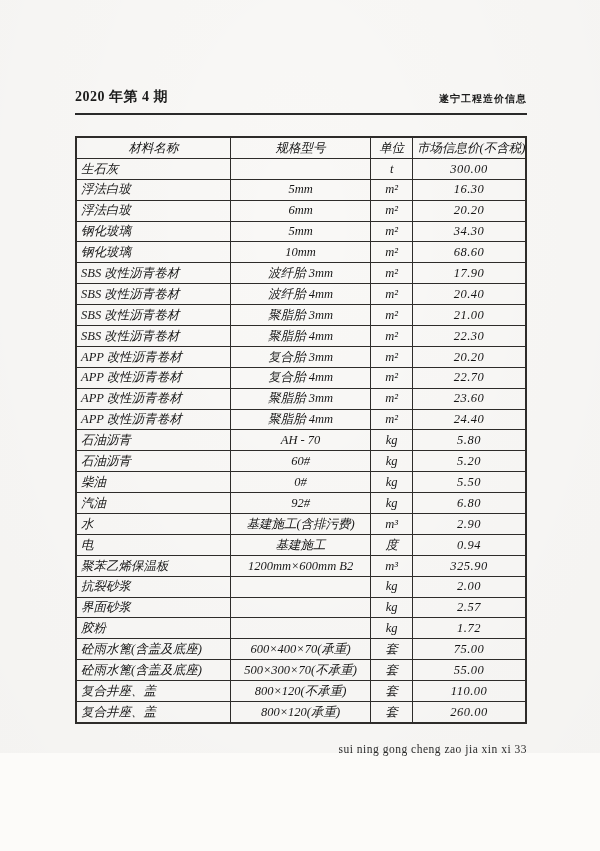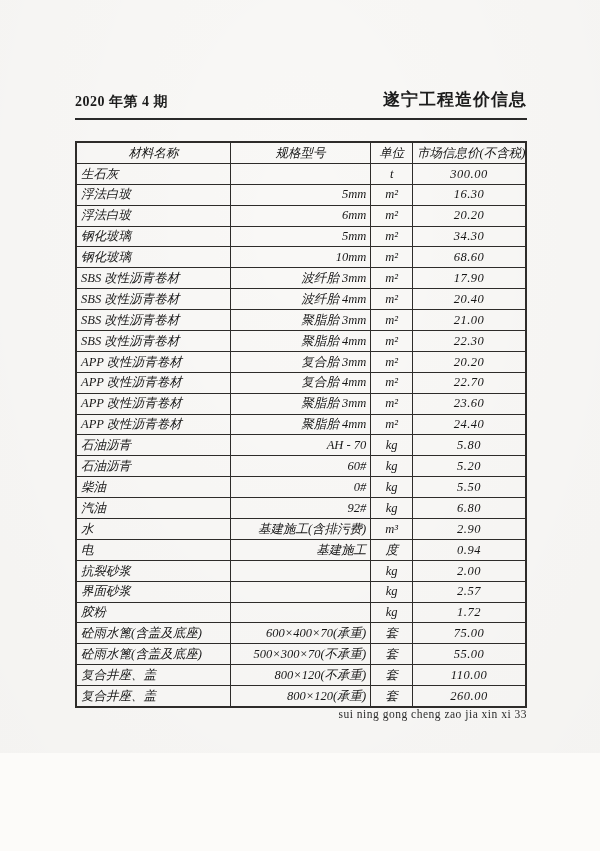--- a/index.html
+++ b/index.html
@@ -30,21 +30,21 @@
     align-items: flex-end;
     padding-bottom: 7px;
     border-bottom: 2px solid #2a2a2a;
   }
   .header-left {
     font-size: 14px;
     font-weight: bold;
     letter-spacing: 0.5px;
   }
   .header-right {
-    font-size: 17px;
+    font-size: 10px;
     font-weight: bold;
     letter-spacing: 1px;
   }
   table.price-table {
     margin-top: 21px;
     width: 452px;
     border-collapse: collapse;
     table-layout: fixed;
   }
   table.price-table th,
@@ -62,25 +62,26 @@
   table.price-table {
     border: 2px solid #2e2c2a;
     font-style: italic;
   }
   col.c-name { width: 34.3%; }
   col.c-spec { width: 31.2%; }
   col.c-unit { width: 9.3%; }
   col.c-price { width: 25.2%; }
   th { text-align: center; }
   td.cell-material { text-align: left; padding-left: 6px; }
-  td.cell-spec { text-align: right; padding-left: 6px; }
+  td.cell-spec { text-align: center; padding-left: 6px; }
   td.cell-unit { text-align: center; }
   td.cell-price { text-align: center; letter-spacing: 0.5px; }
   .page-footer {
     width: 452px;
+    margin-top: 19px;
     text-align: right;
     font-size: 11.5px;
     color: #2b2b2b;
     letter-spacing: 0.5px;
   }
 </style>
 </head>
 <body>
 
 <div class="page">
@@ -214,20 +215,26 @@
           <td class="cell-unit">m³</td>
           <td class="cell-price">2.90</td>
         </tr>
         <tr>
           <td class="cell-material">电</td>
           <td class="cell-spec">基建施工</td>
           <td class="cell-unit">度</td>
           <td class="cell-price">0.94</td>
         </tr>
         <tr>
+          <td class="cell-material">聚苯乙烯保温板</td>
+          <td class="cell-spec">1200mm×600mm B2</td>
+          <td class="cell-unit">m³</td>
+          <td class="cell-price">325.90</td>
+        </tr>
+        <tr>
           <td class="cell-material">抗裂砂浆</td>
           <td class="cell-spec"></td>
           <td class="cell-unit">kg</td>
           <td class="cell-price">2.00</td>
         </tr>
         <tr>
           <td class="cell-material">界面砂浆</td>
           <td class="cell-spec"></td>
           <td class="cell-unit">kg</td>
           <td class="cell-price">2.57</td>

